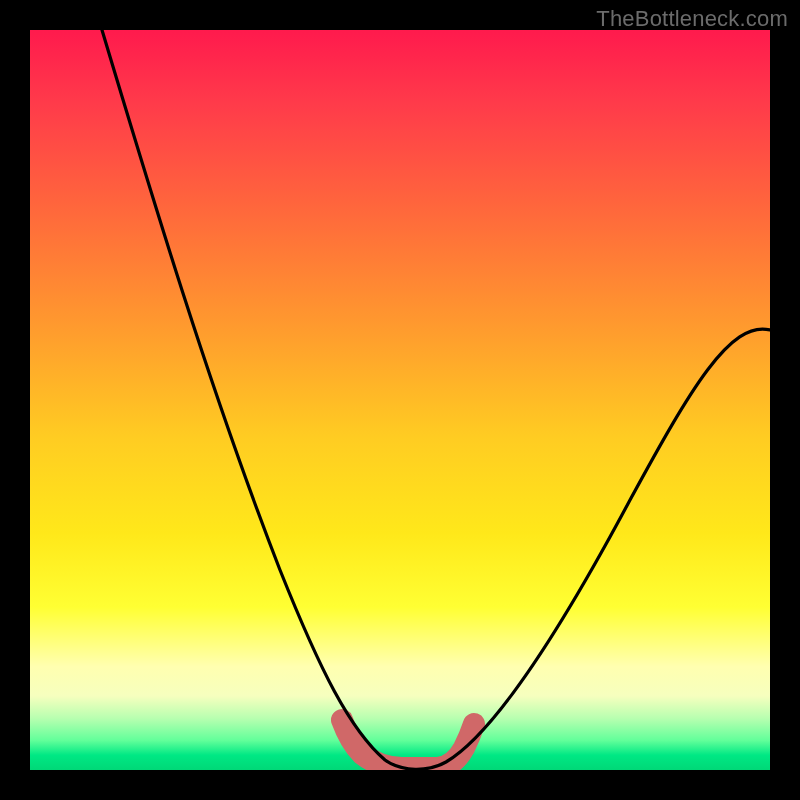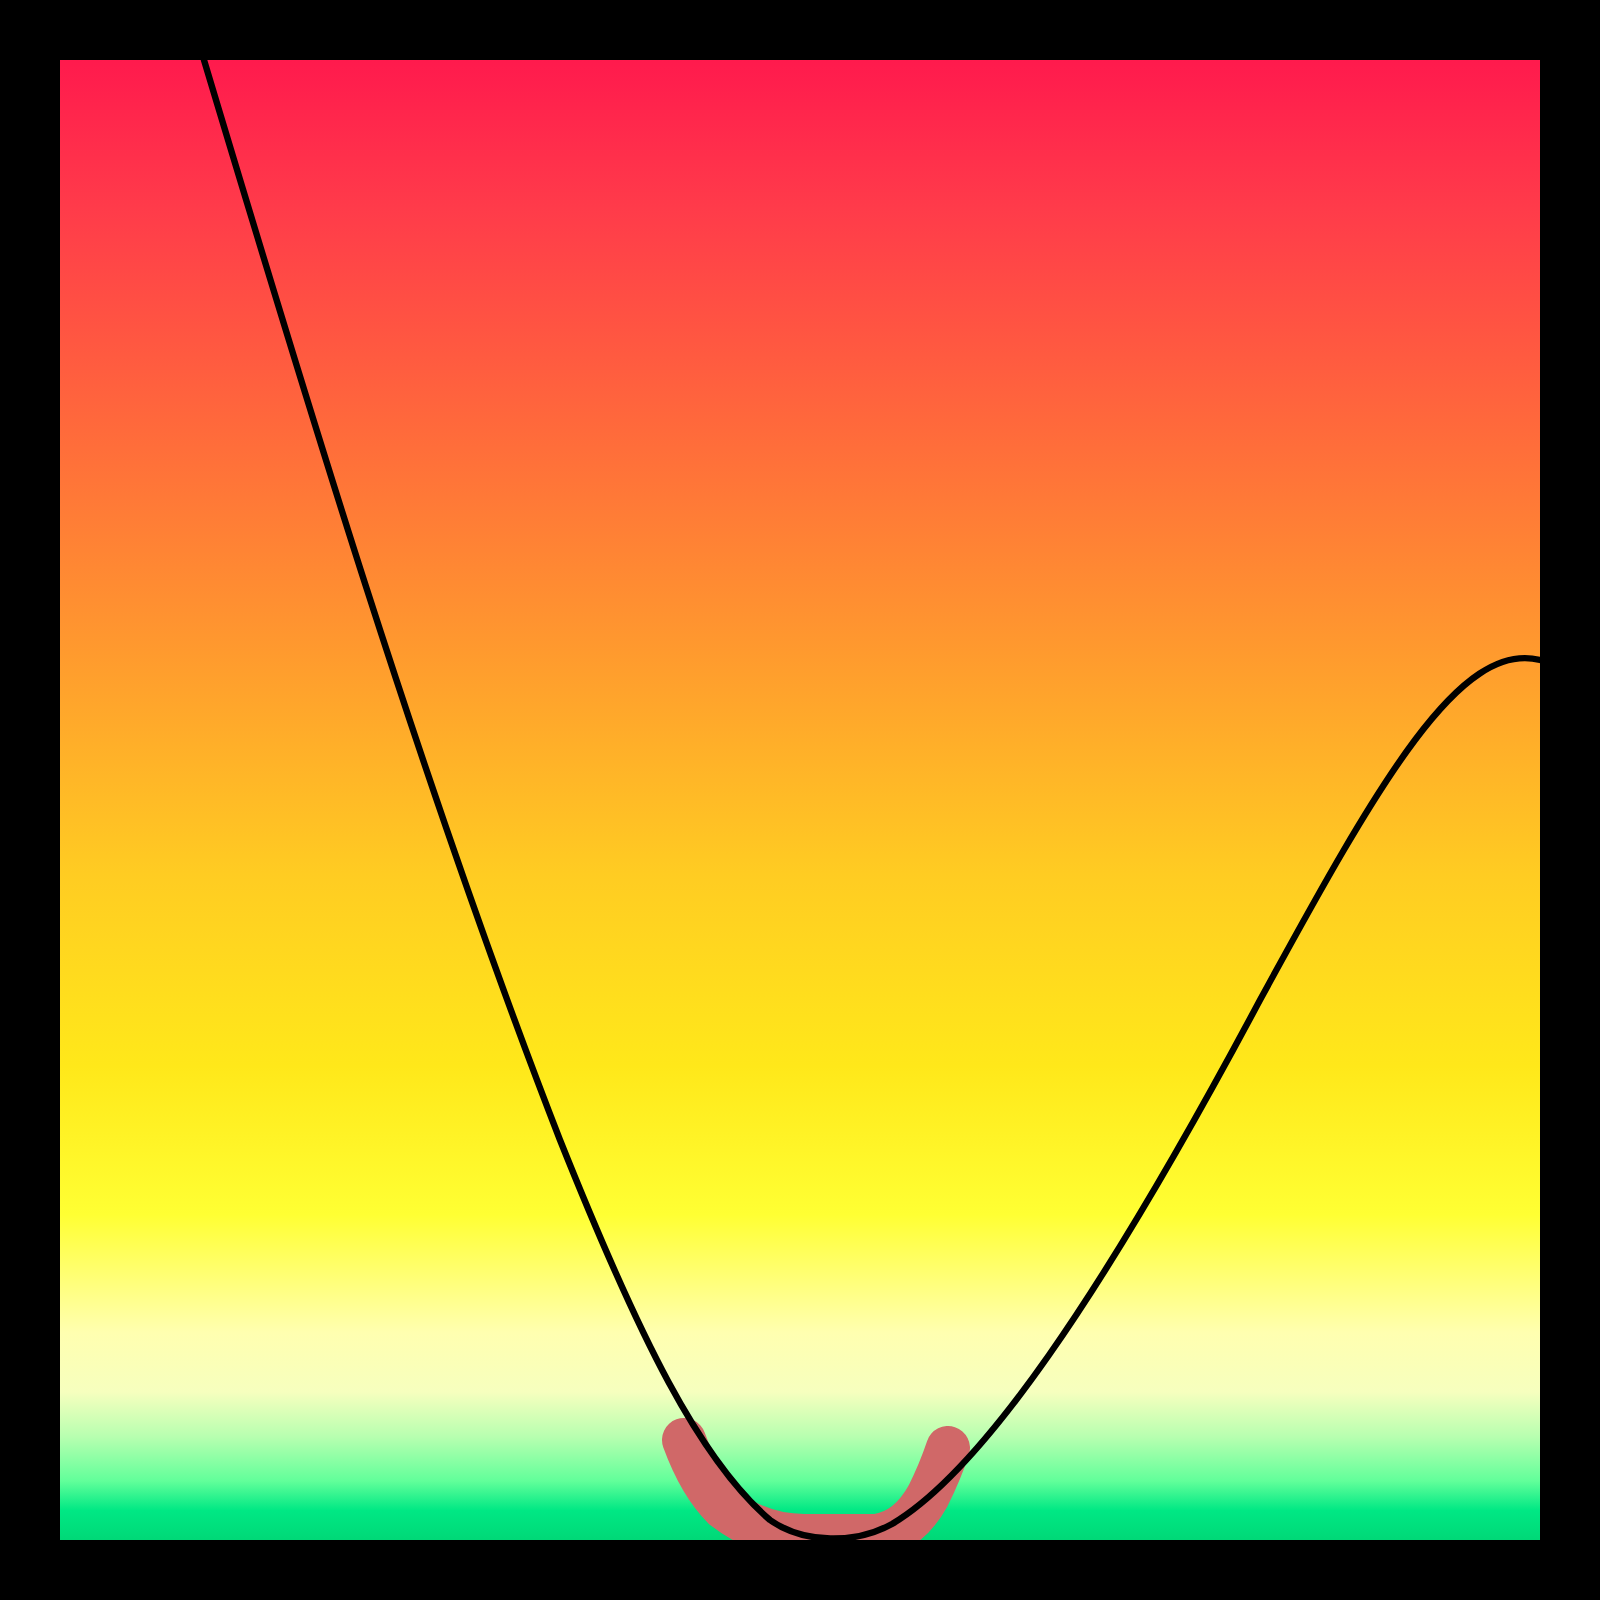--- a/index.html
+++ b/index.html
@@ -77,13 +77,14 @@
       <path d="M 72 0
                C 120 160, 180 360, 250 540
                C 290 640, 320 700, 355 730
                C 372 742, 398 742, 416 732
                C 460 706, 520 620, 600 470
                C 660 360, 700 290, 740 300" fill="none" stroke="#000" stroke-width="3.2" stroke-linecap="round"></path>
     </svg>
 
   </div>
 
+  <div class="watermark">TheBottleneck.com</div>
 </div>
 
 </body></html>

